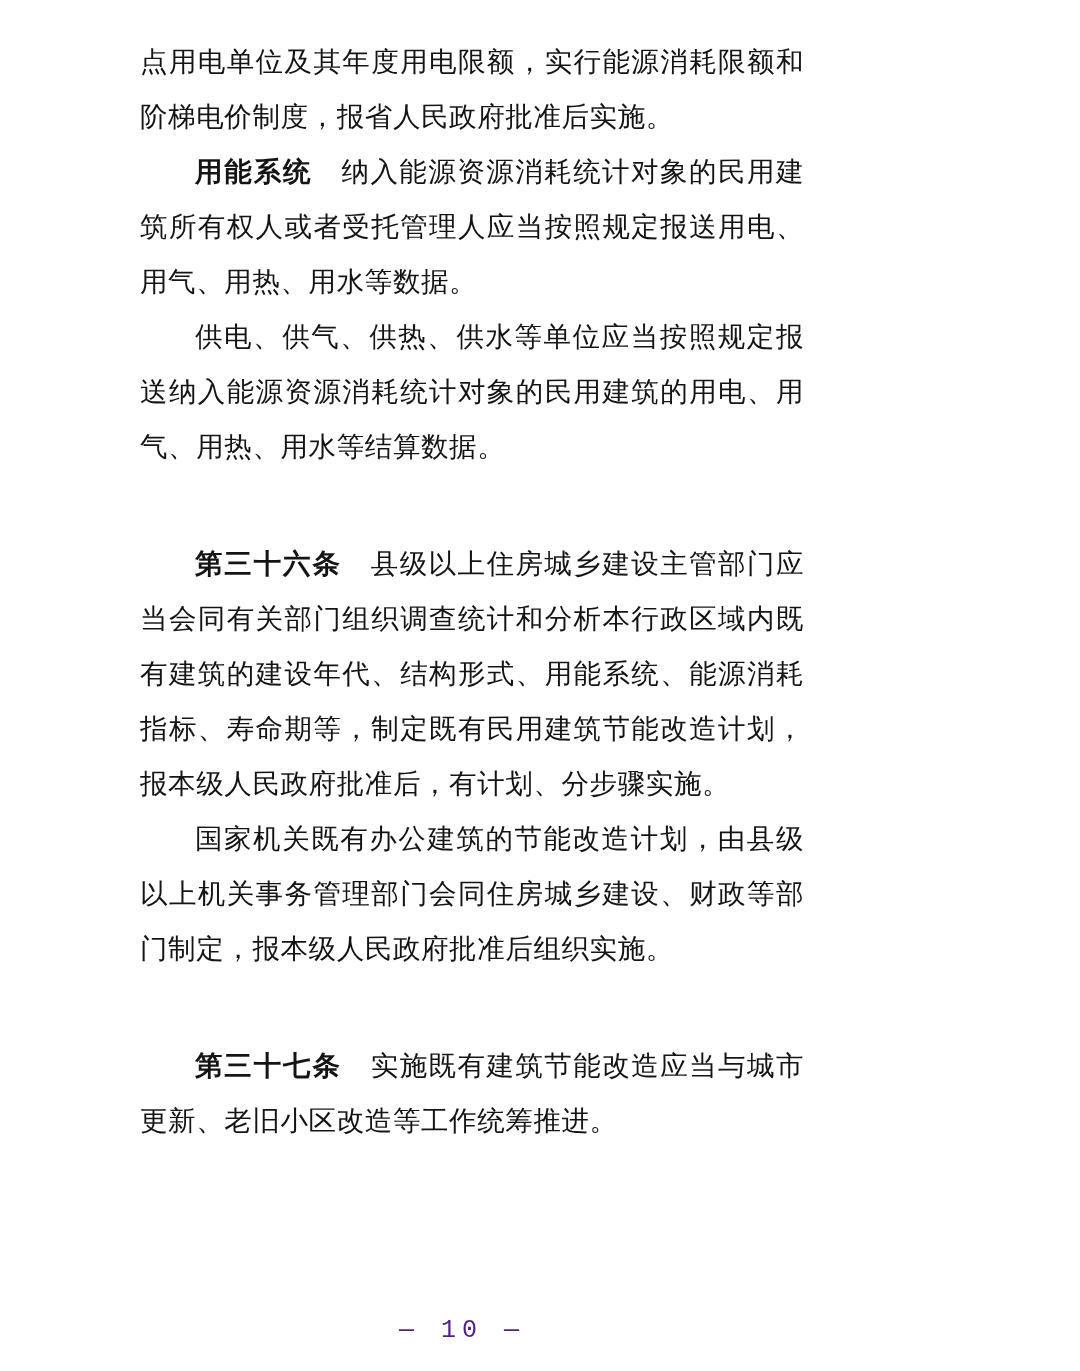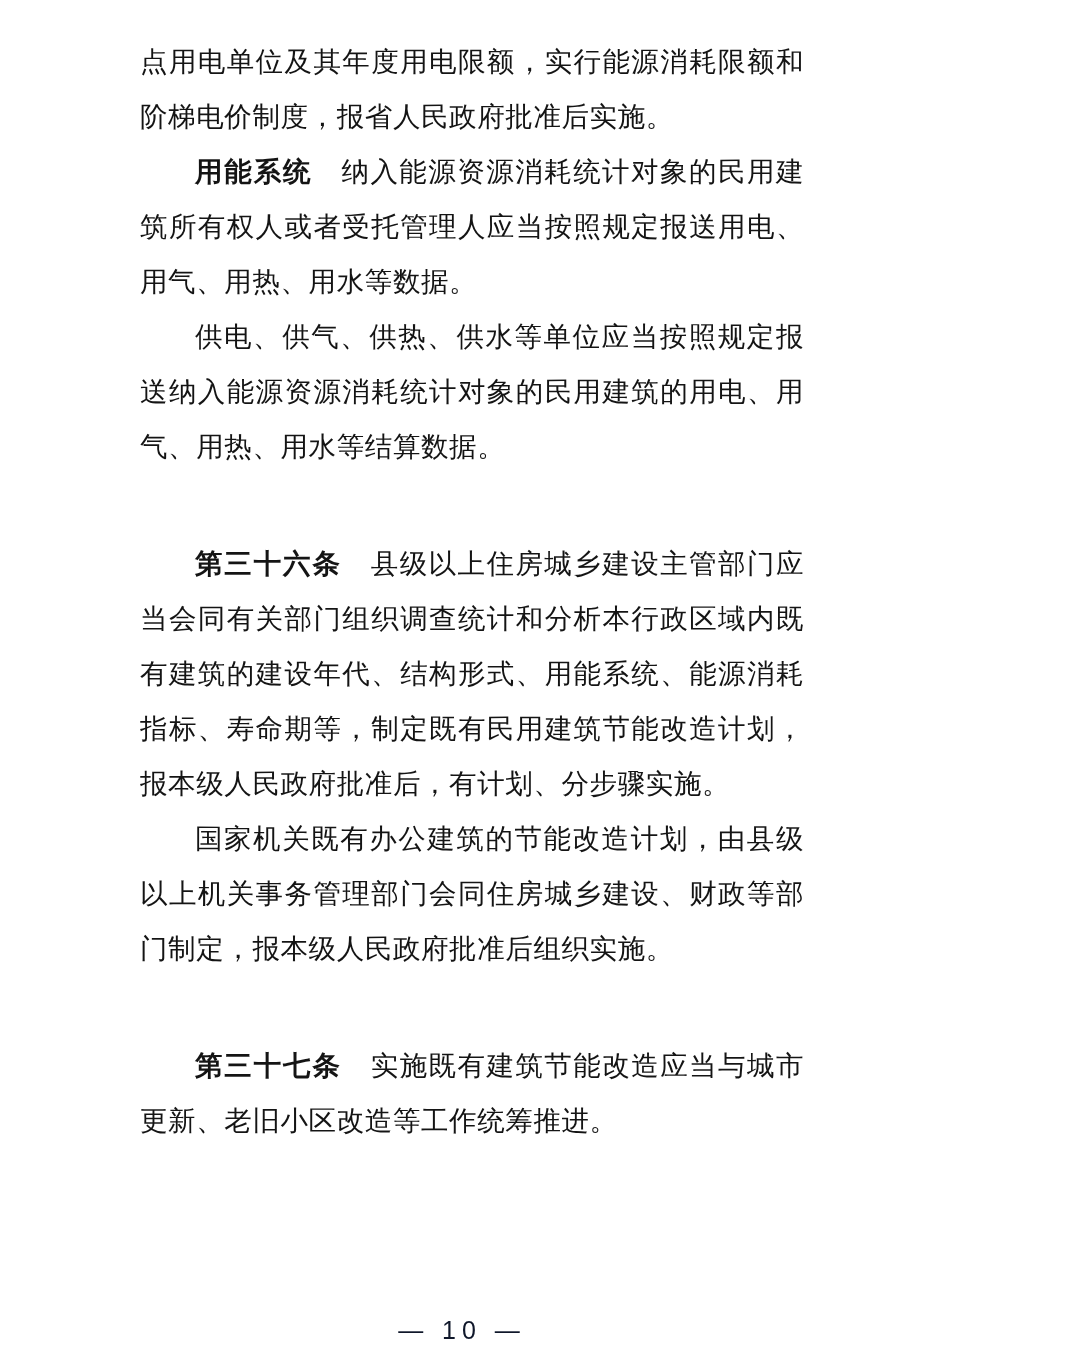--- a/index.html
+++ b/index.html
@@ -43,22 +43,22 @@
   }
   .gap-lg { height: 62px; }
   .footer {
     position: absolute;
     left: 0;
     right: 0;
     bottom: 26px;
     text-align: center;
     font-size: 25px;
     letter-spacing: 6px;
-    color: #0f172a;
-    font-family: Liberation Sans, sans-serif;
+    color: #4c1d95;
+    font-family: Liberation Mono, monospace;
   }
   .footer .pn {
     display: inline-block;
     padding: 0 2px;
   }
 </style>
 </head>
 <body>
 
 <div class="page">

